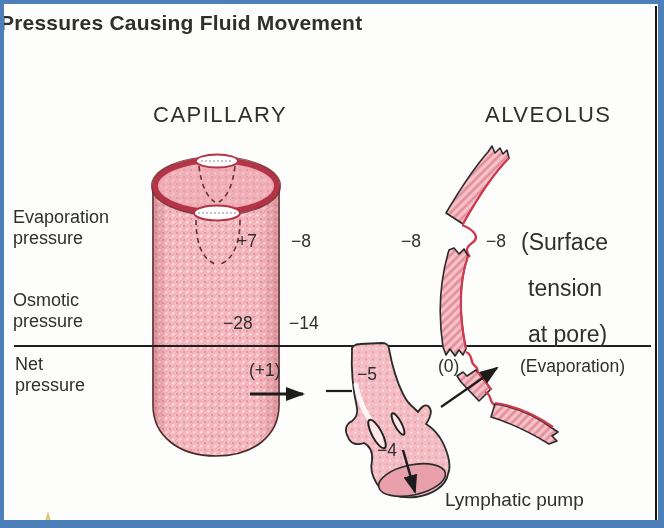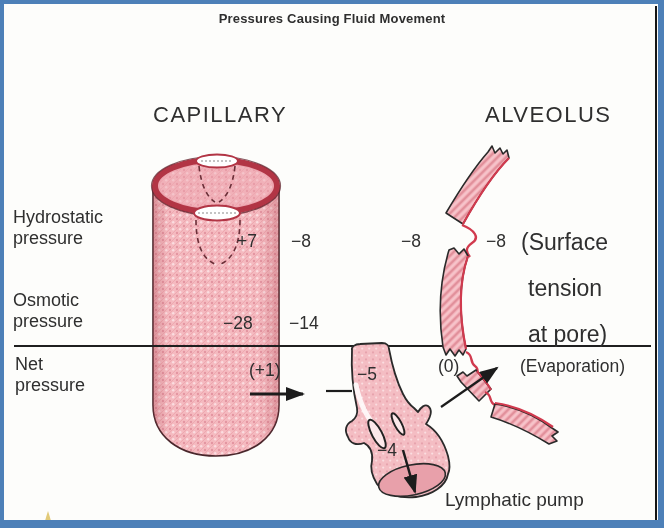--- a/index.html
+++ b/index.html
@@ -7,21 +7,21 @@
     position:relative;width:664px;height:528px;background:#fdfdfb;
     font-family:"Liberation Sans", sans-serif;color:#2f2f2f;overflow:hidden;
   }
   .frame-border{
     position:absolute;inset:0;pointer-events:none;z-index:10;
     border-style:solid;border-color:#4d80b8;border-width:4px 6px 8px 4px;
   }
   svg.canvas{position:absolute;inset:0;z-index:1;}
   .txt{position:absolute;z-index:3;white-space:nowrap;}
   .ml{white-space:pre-line;line-height:21px;}
-  .title{left:0;top:11px;width:664px;text-align:center;font-weight:bold;font-size:13px;letter-spacing:.2px;}
+  .title{left:0;top:11px;width:664px;font-weight:bold;font-size:21px;letter-spacing:.2px;}
   .col-label{font-size:22px;letter-spacing:1.5px;}
   .row-label{font-size:18px;}
   .val{font-size:17.5px;}
   .note{font-size:23px;line-height:22px;}
   .note .ind{display:block;padding-left:7px;margin-top:24px;}
   .note .first{display:block;}
   .big{font-size:19px;}
 </style>
 </head>
 <body>
@@ -116,21 +116,21 @@
 
     <line x1="656" y1="6" x2="656" y2="522" stroke="#151515" stroke-width="2"></line>
     <polygon points="44,524 48,511 52,524" fill="#dfc469" opacity="0.9"></polygon>
   </svg>
 
   <div class="txt title">Pressures Causing Fluid Movement</div>
 
   <div class="txt col-label" style="left:153px;top:102px;">CAPILLARY</div>
   <div class="txt col-label" style="left:485px;top:102px;">ALVEOLUS</div>
 
-  <div class="txt row-label ml" style="left:13px;top:207px;">Hydrostatic
+  <div class="txt row-label ml" style="left:13px;top:207px;">Evaporation
 pressure</div>
   <div class="txt row-label ml" style="left:13px;top:290px;">Osmotic
 pressure</div>
   <div class="txt row-label ml" style="left:15px;top:354px;">Net
 pressure</div>
 
   <div class="txt val" style="left:237px;top:231px;">+7</div>
   <div class="txt val" style="left:291px;top:231px;">−8</div>
   <div class="txt val" style="left:401px;top:231px;">−8</div>
   <div class="txt val" style="left:486px;top:231px;">−8</div>

